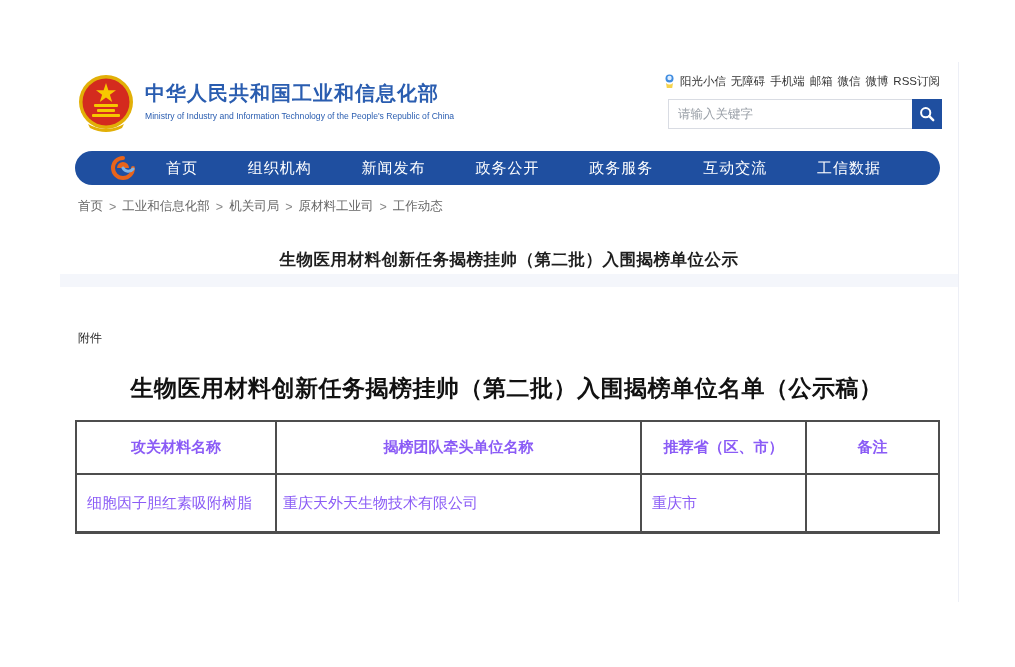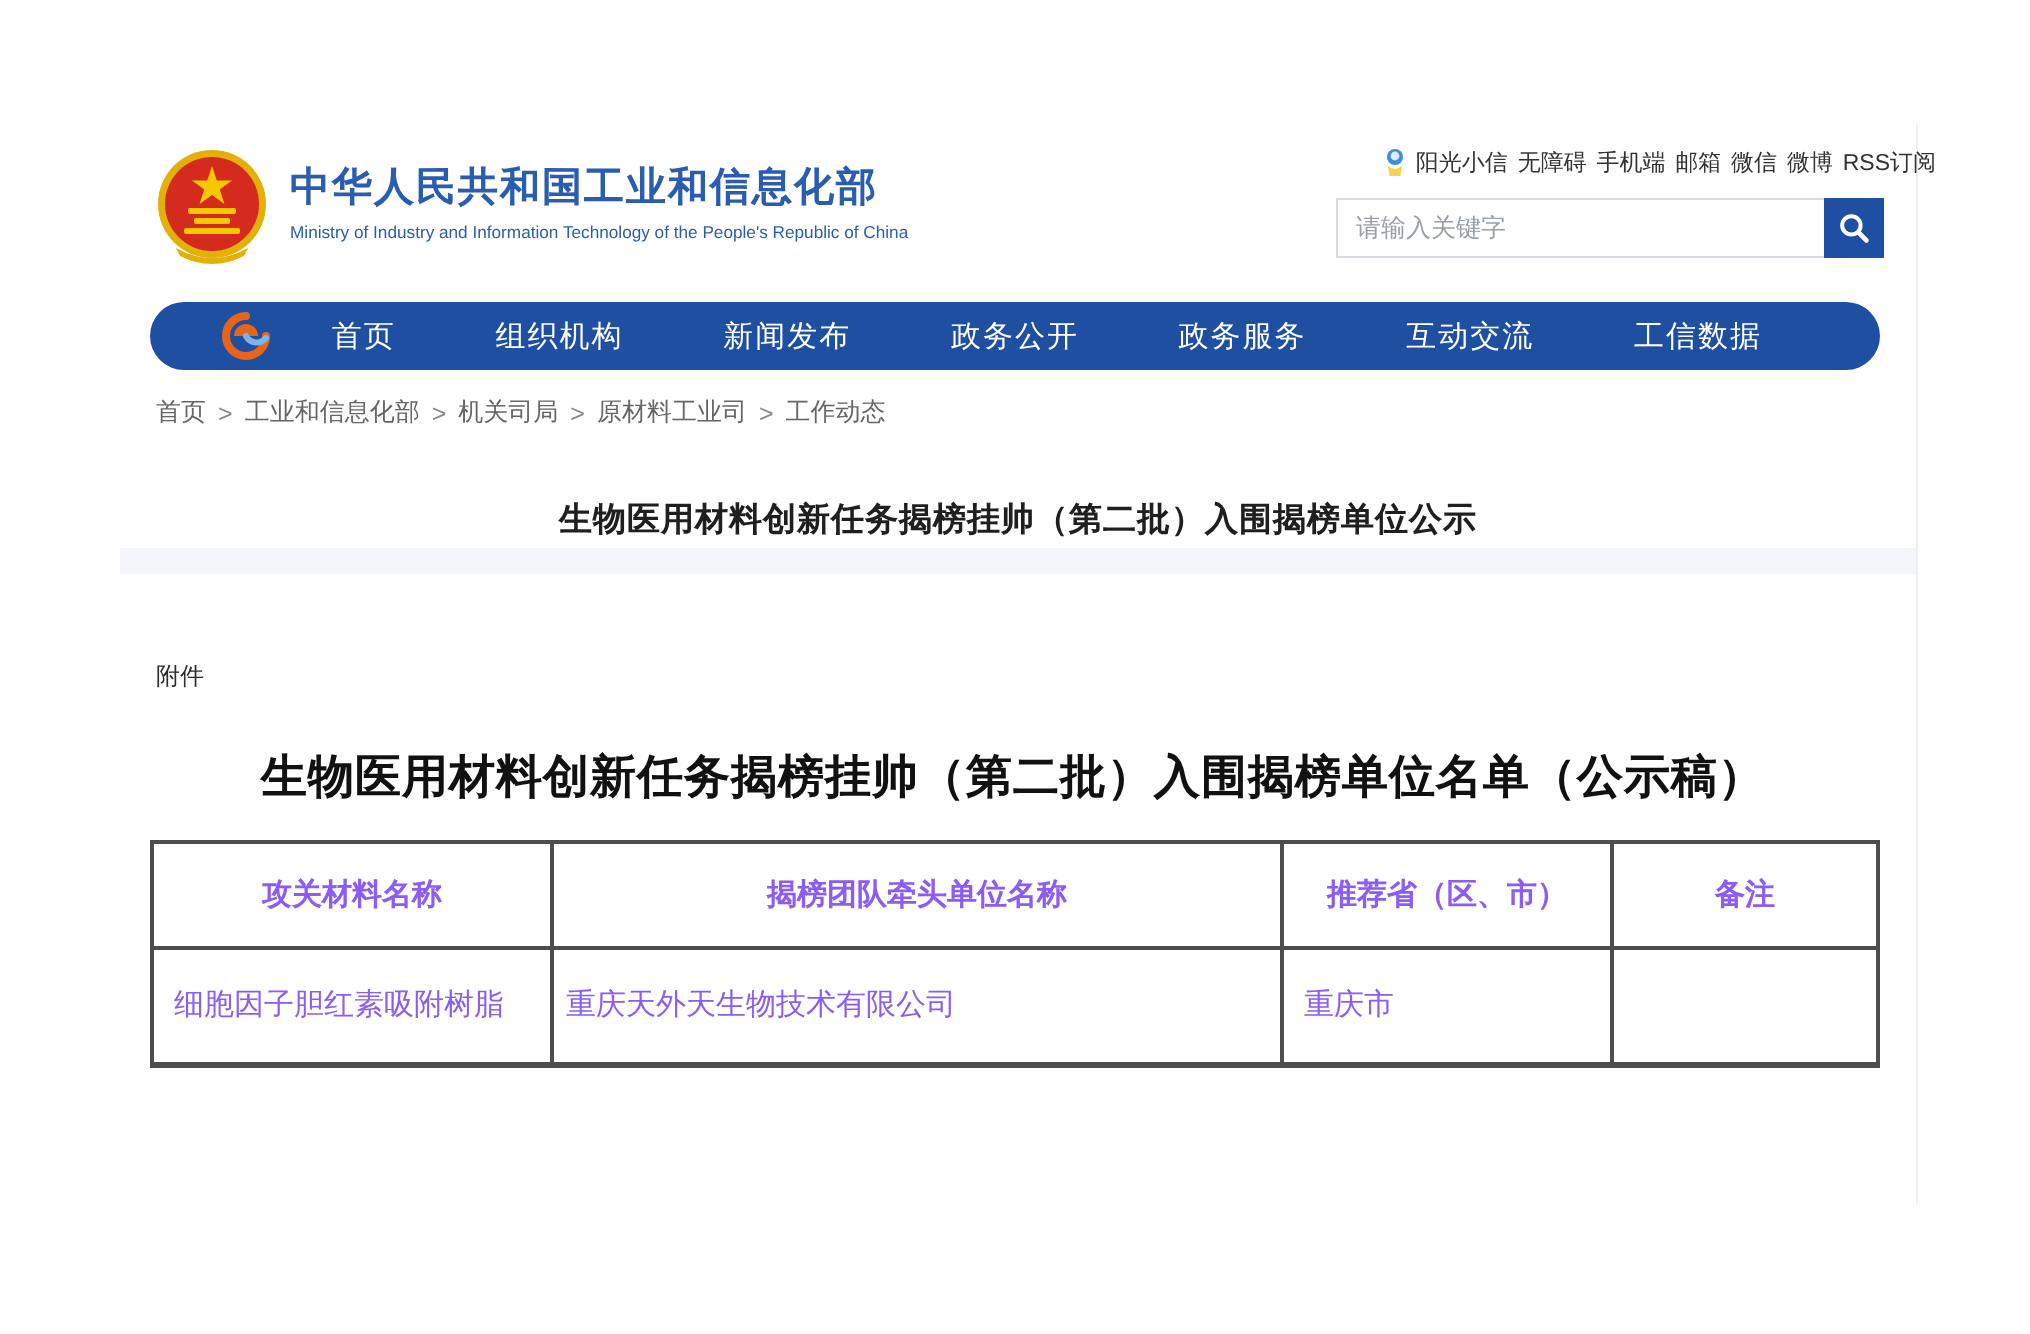--- a/index.html
+++ b/index.html
@@ -12,21 +12,21 @@
                background:#edeff6; }
 
   
   .brand { position:absolute; left:78px; top:74px; display:flex; align-items:flex-start; }
   .emblem { width:56px; height:58px; flex:0 0 auto; }
   .brand-text { margin-left:11px; padding-top:6px; }
   .brand-cn { font-size:20px; font-weight:bold; color:#2a5db0; letter-spacing:1px;
               white-space:nowrap; }
   .brand-en { font-size:8.6px; color:#2a5db0; margin-top:4px; white-space:nowrap; }
 
-  .utility { position:absolute; left:692px; top:74px; width:276px; display:flex;
+  .utility { position:absolute; left:664px; top:74px; width:276px; display:flex;
              align-items:flex-start; justify-content:space-between; font-size:11.5px; color:#333; }
   .utility .ulink { cursor:pointer; white-space:nowrap; }
   .mascot { width:11px; height:15px; display:inline-block; }
 
   .searchbar { position:absolute; left:668px; top:99px; width:274px; height:24px;
                display:flex; }
   .search-input { flex:1; height:30px; border:1px solid #d9dce3; border-right:none;
                   padding:0 9px; font-size:12.5px; color:#333; outline:none;
                   font-family:"Liberation Sans",sans-serif; }
   .search-input::placeholder { color:#9aa0a8; }

